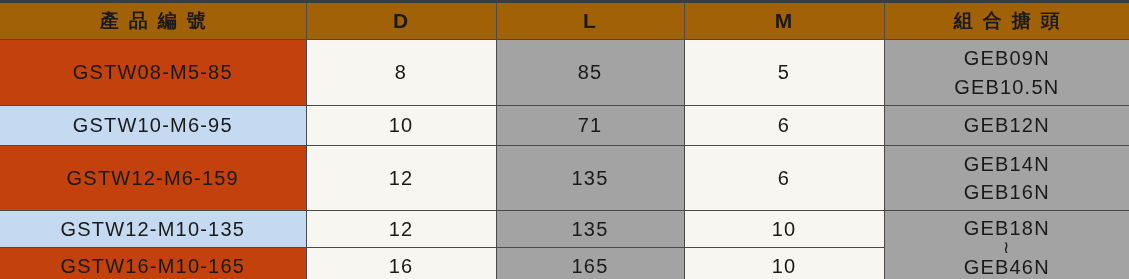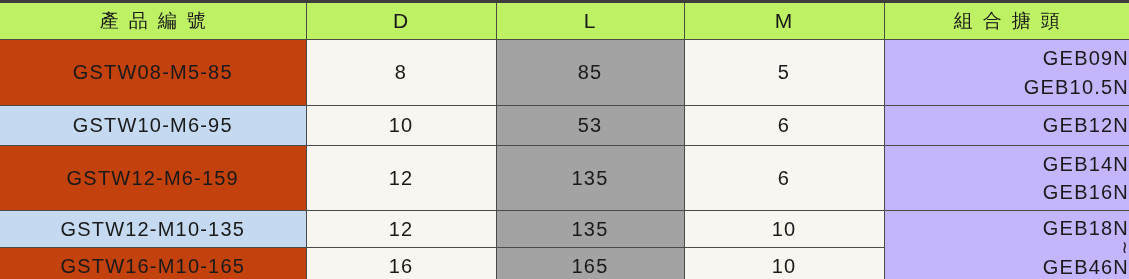--- a/index.html
+++ b/index.html
@@ -37,23 +37,23 @@
     color: #1a1a1a;
     padding: 0;
   }
 
   
   .spec-table tr > *:first-child { border-left: none; }
   .spec-table tr > *:last-child  { border-right: none; }
 
   thead th {
     height: 36px;
-    background: #bef264;
+    background: #a16207;
     font-size: 20px;
-    font-weight: normal;
+    font-weight: bold;
     border-bottom: 2px solid #3d3d3d;
   }
   thead th.cjk {
     font-family: "DejaVu Sans", "Liberation Sans", sans-serif;
     letter-spacing: 10px;
     text-indent: 10px;
     font-size: 19px;
   }
   thead th.latin {
     font-size: 21px;
@@ -64,21 +64,21 @@
     font-size: 20px;
     letter-spacing: 1.2px;
   }
 
   
   td.col-code { background: #c2410c; text-align: center; }
   td.col-code.hl { background: #c5daf1; }
   td.col-d { background: #f8f6f1; }
   td.col-l { background: #a3a3a3; }
   td.col-m { background: #f8f6f1; }
-  td.col-head { background: #c4b5fd; text-align: right; }
+  td.col-head { background: #a3a3a3; }
 
   tr.r1 td { height: 65px; }
   tr.r2 td { height: 39px; }
   tr.r3 td { height: 64px; }
   tr.r4 td { height: 36px; margin-left: 11px; }
   tr.r5 td { height: 36px; }
 
   .stack {
     display: block;
     line-height: 1.42;
@@ -121,21 +121,21 @@
       <td class="col-m">5</td>
       <td class="col-head">
         <span class="stack">GEB09N</span>
         <span class="stack">GEB10.5N</span>
       </td>
     </tr>
 
     <tr class="r2">
       <td class="col-code hl">GSTW10-M6-95</td>
       <td class="col-d">10</td>
-      <td class="col-l">53</td>
+      <td class="col-l">71</td>
       <td class="col-m">6</td>
       <td class="col-head">GEB12N</td>
     </tr>
 
     <tr class="r3">
       <td class="col-code">GSTW12-M6-159</td>
       <td class="col-d">12</td>
       <td class="col-l">135</td>
       <td class="col-m">6</td>
       <td class="col-head">

